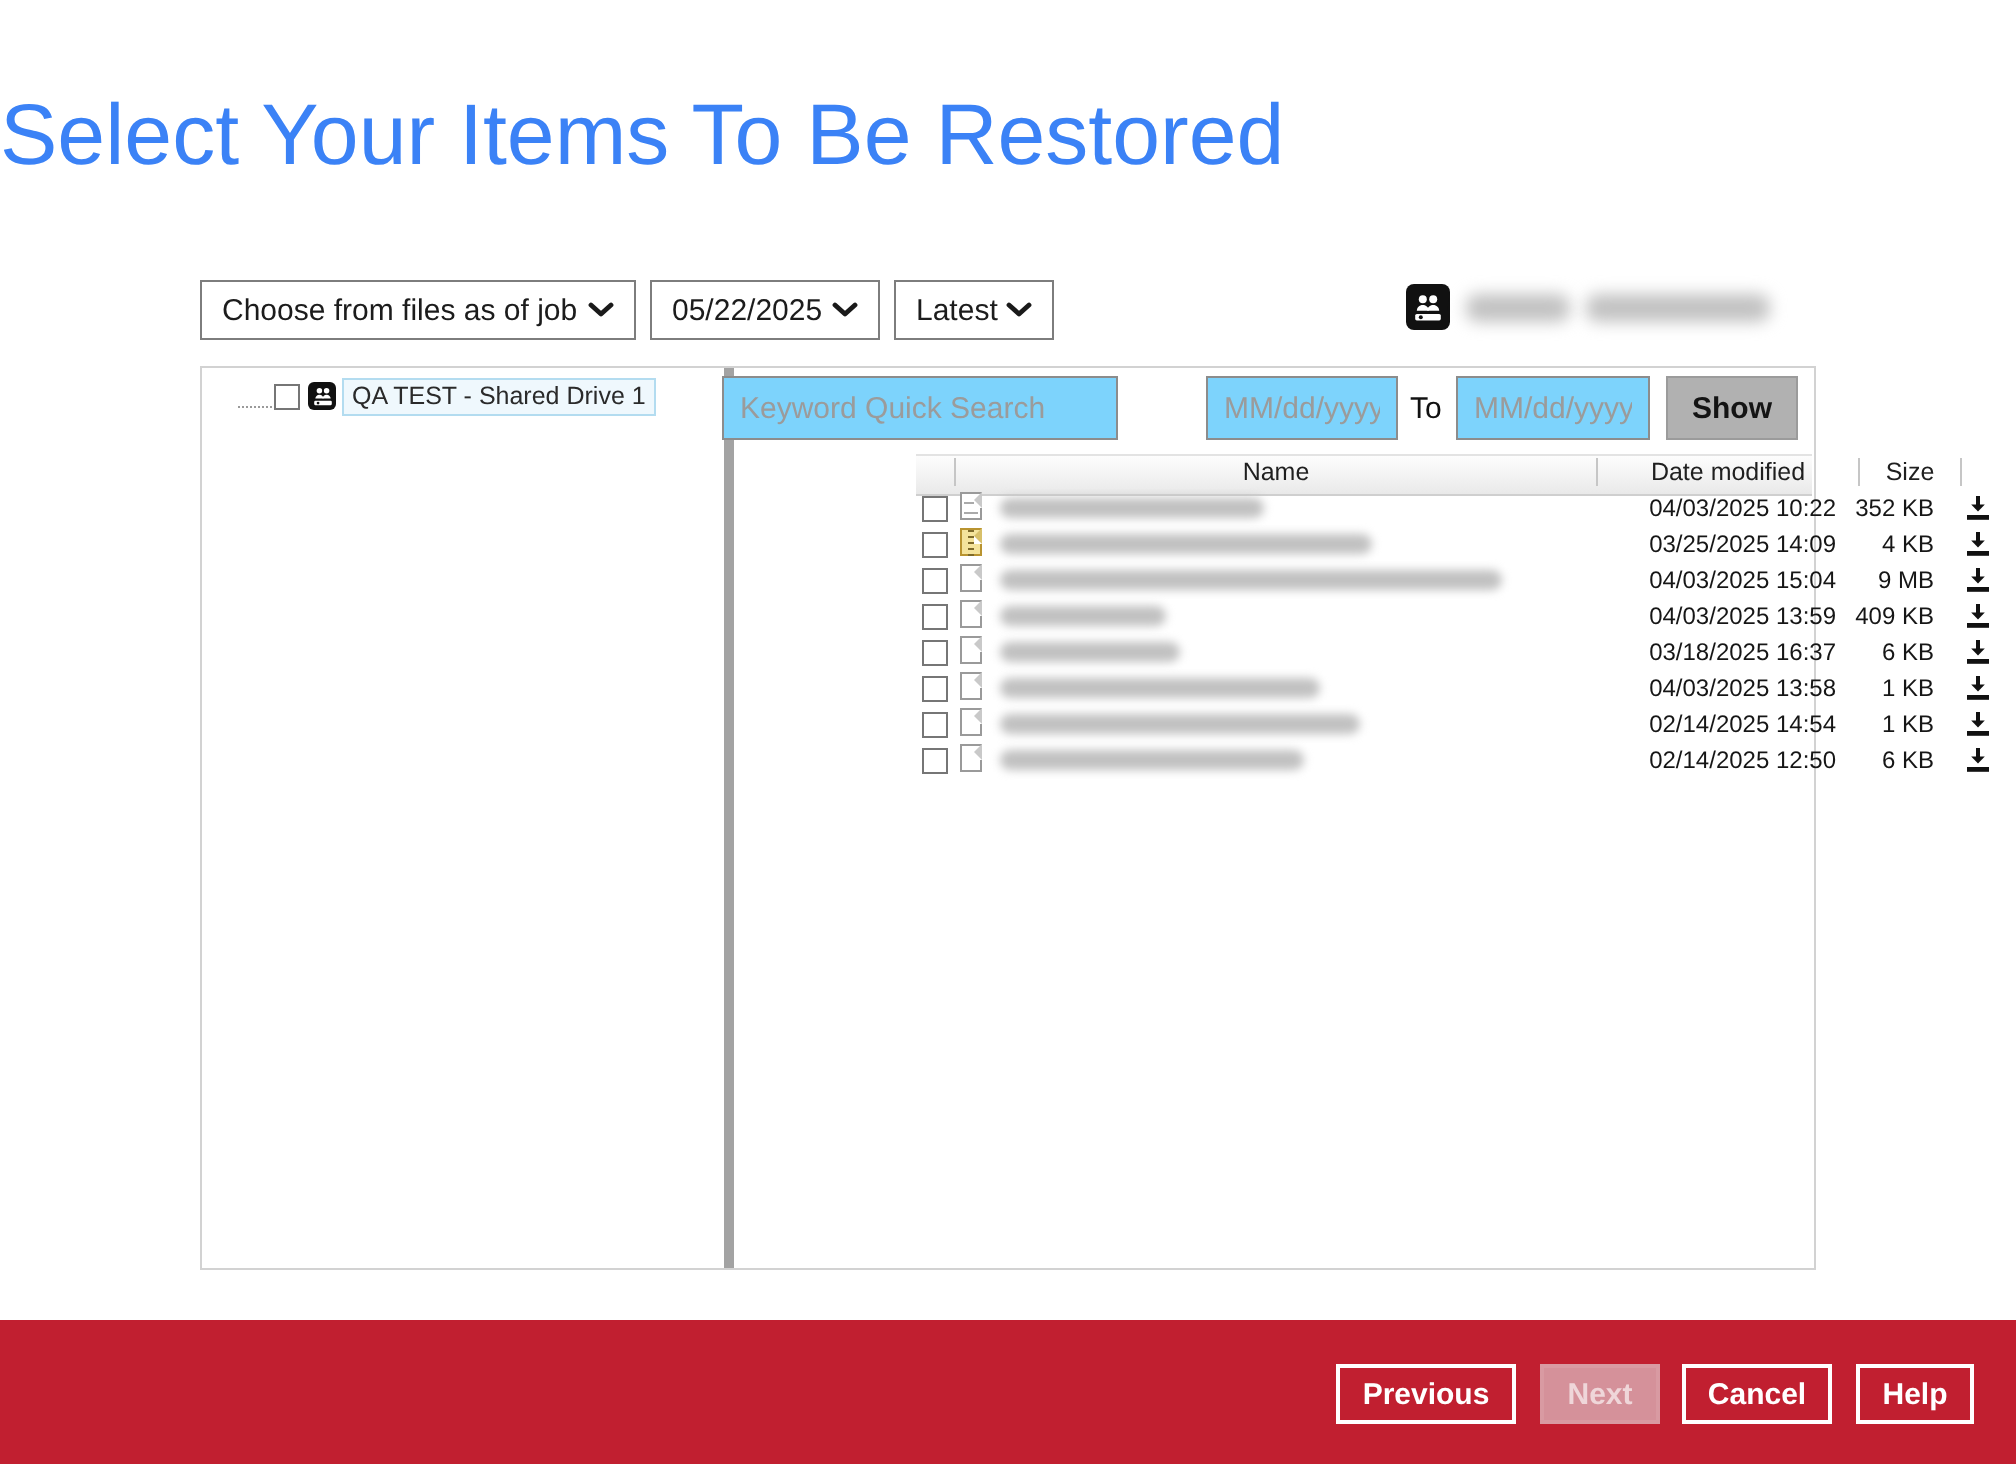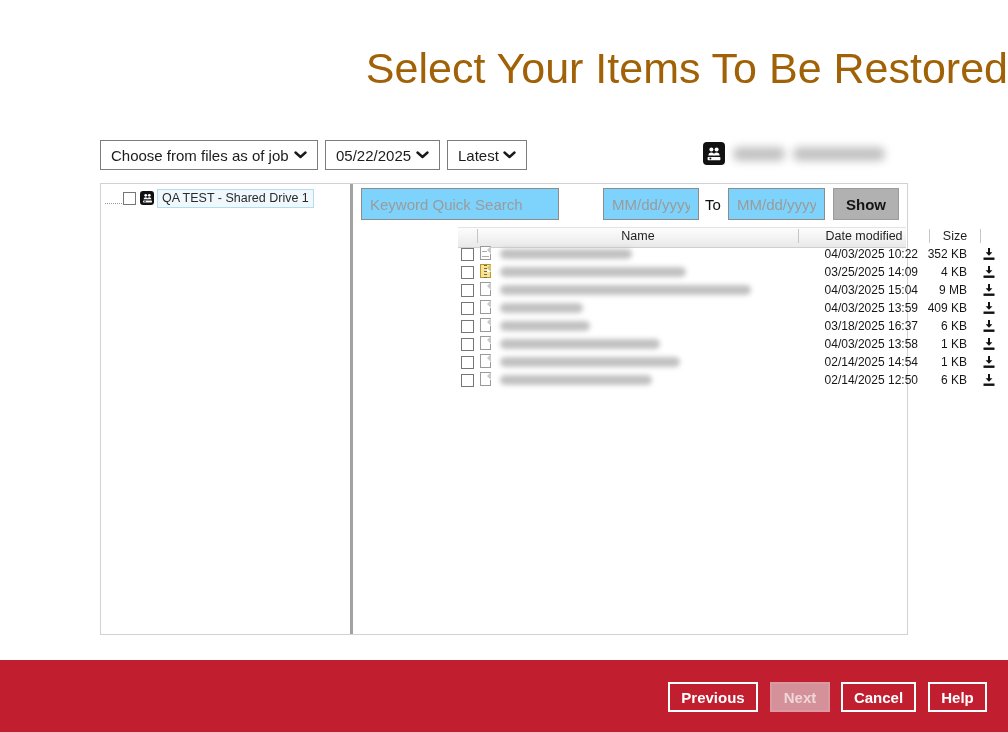--- a/index.html
+++ b/index.html
@@ -1,38 +1,38 @@
 <!DOCTYPE html>
 <html><head>
 <meta charset="utf-8">
 <style>
   html,body{margin:0;padding:0;}
   body{width:1008px;height:732px;position:relative;background:#ffffff;
        font-family:"Liberation Sans",sans-serif;overflow:hidden;}
   .abs{position:absolute;}
 
   
-  .page-title{left:0;top:44px;width:1008px;text-align:right;
-    font-size:43px;font-weight:300;letter-spacing:0px;color:#a16207;}
+  .page-title{left:0;top:44px;width:1008px;text-align:left;
+    font-size:43px;font-weight:300;letter-spacing:0px;color:#3b82f6;}
 
   
   .dropdown{height:30px;border:1px solid #7d7d7d;background:#fff;display:flex;
     align-items:center;padding:0 10px;gap:2px;font-size:15px;color:#1c1c1c;
     box-sizing:border-box;cursor:pointer;}
   .dropdown .chev{display:flex;align-items:center;}
 
   
   .drive-badge{width:22px;height:23px;background:#111;border-radius:4px;
     display:flex;align-items:center;justify-content:center;}
   .blur-streak{background:#c2c2c2;border-radius:6px;filter:blur(4px);}
 
   
   .main-panel{left:100px;top:183px;width:808px;height:452px;
     border:1px solid #d2d2d2;box-sizing:border-box;background:#fff;}
-  .tree-pane{left:0;top:0;width:252px;height:450px;border-right:3px solid #a3a3a3;
+  .tree-pane{left:14px;top:0;width:252px;height:450px;border-right:5px solid #a3a3a3;
     box-sizing:border-box;}
   .tree-connector{left:4px;top:13px;width:17px;border-top:1px dotted #9a9a9a;}
   .checkbox{width:11px;height:11px;border:1px solid #767676;background:#fff;
     box-sizing:content-box;}
   .tree-row{left:0;top:6px;width:252px;height:18px;}
   .tree-label{background:#eff8fd;border:1px solid #b3dcf0;font-size:12.5px;
     color:#2a2a2a;padding:1px 4px 2px 4px;white-space:nowrap;}
   .drive-badge.small{width:14px;height:14px;border-radius:3px;}
 
   

